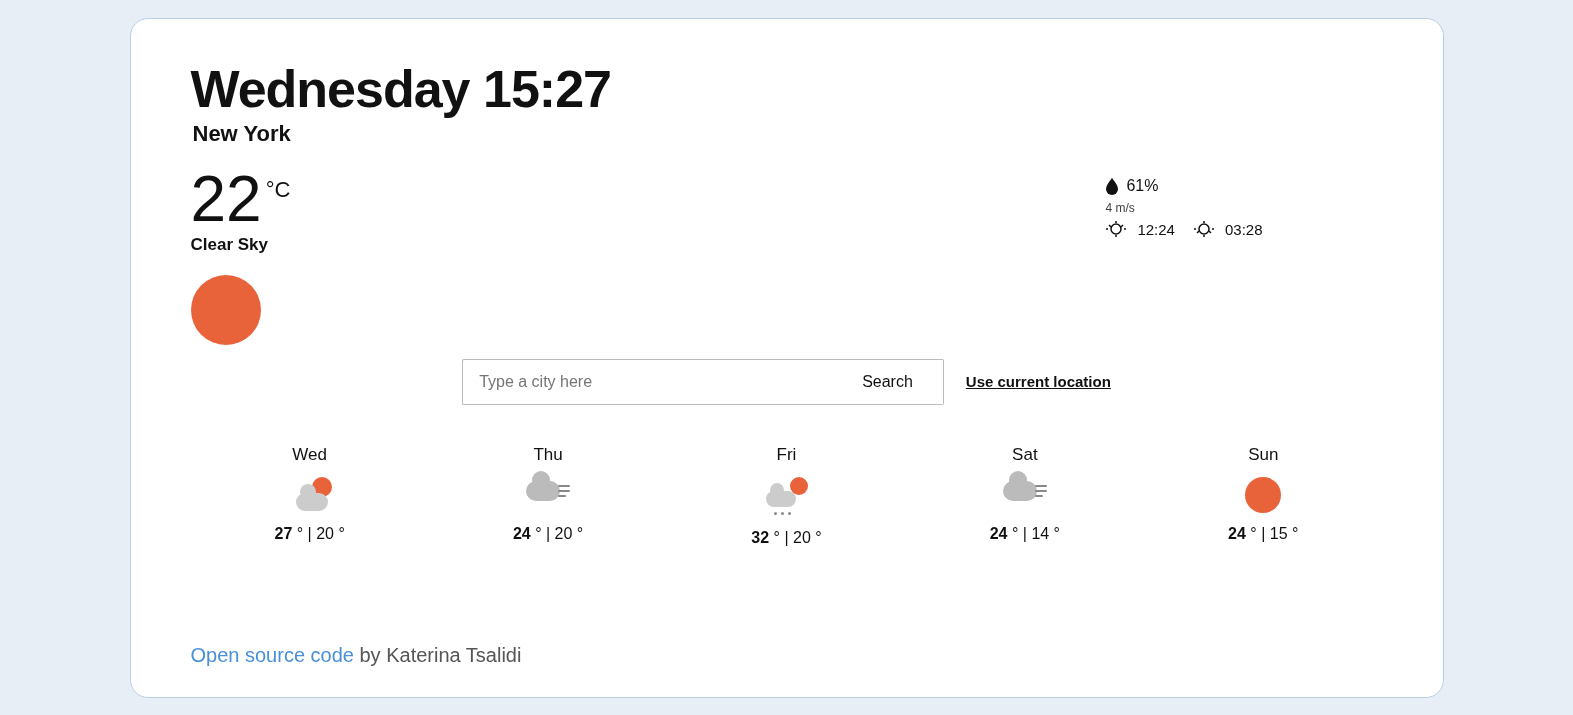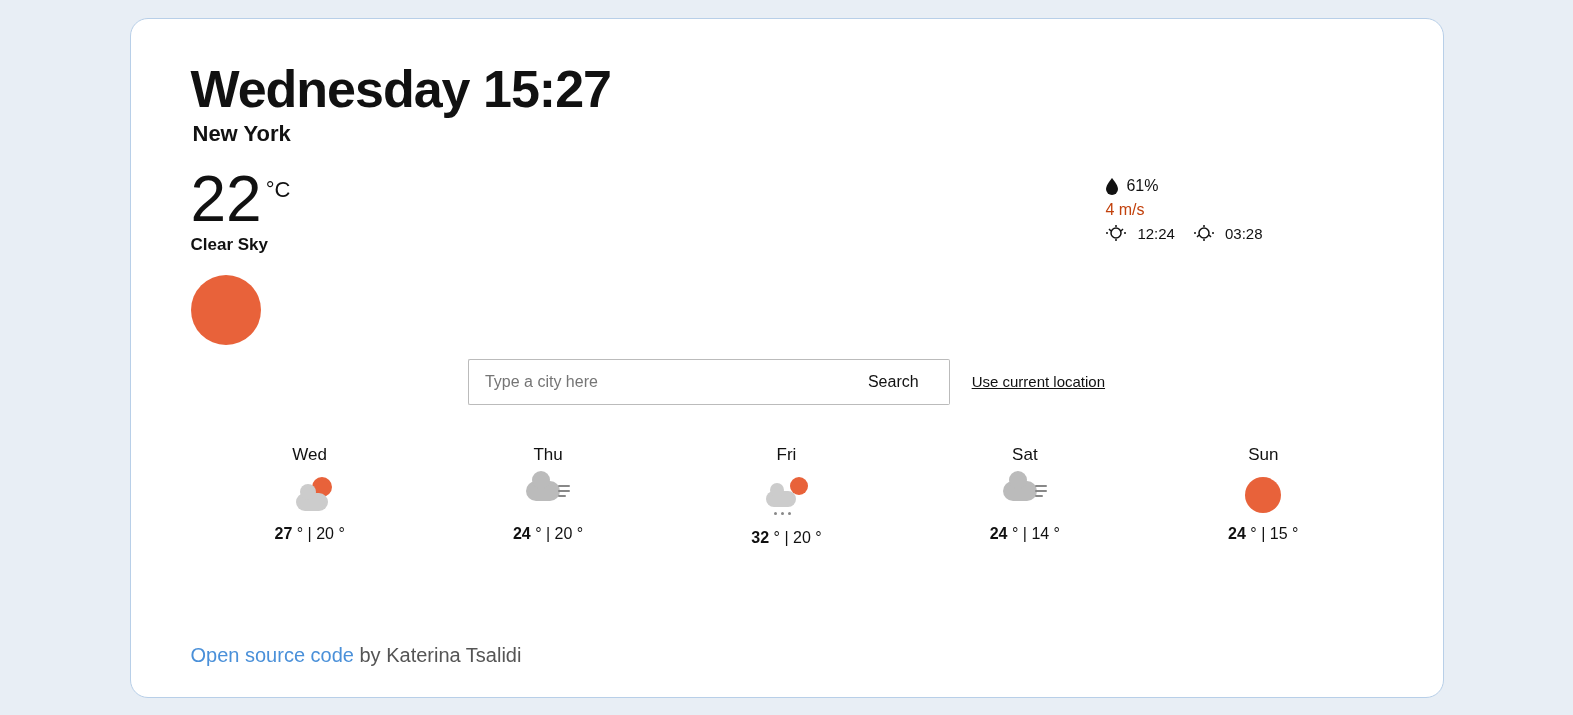--- a/index.html
+++ b/index.html
@@ -97,22 +97,22 @@
       margin-right: 120px;
     }
     .humidity-row {
       display: flex;
       align-items: center;
       gap: 4px;
       font-size: 16px;
       color: #111;
     }
     .wind-row {
-      font-size: 16px;
-      color: #c2410c;
+      font-size: 12px;
+      color: #404040;
     }
     .sun-times {
       display: flex;
       align-items: center;
       gap: 10px;
       font-size: 15px;
       color: #111;
     }
     .city-input {
       width: 370px;
@@ -138,20 +138,21 @@
       border-radius: 0 2px 2px 0;
       font-weight: 400;
     }
     .location-link {
       font-size: 15px;
       color: #111;
       text-decoration: underline;
       margin-left: 22px;
       cursor: pointer;
       white-space: nowrap;
+      font-weight: bold;
     }
     .forecast-row {
       display: flex;
       justify-content: space-around;
       width: 100%;
       margin-top: 40px;
     }
     .forecast-day {
       display: flex;
       flex-direction: column;

